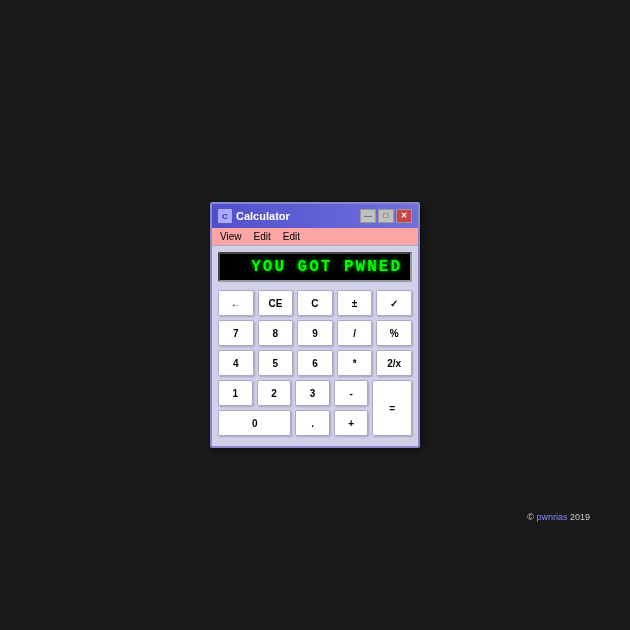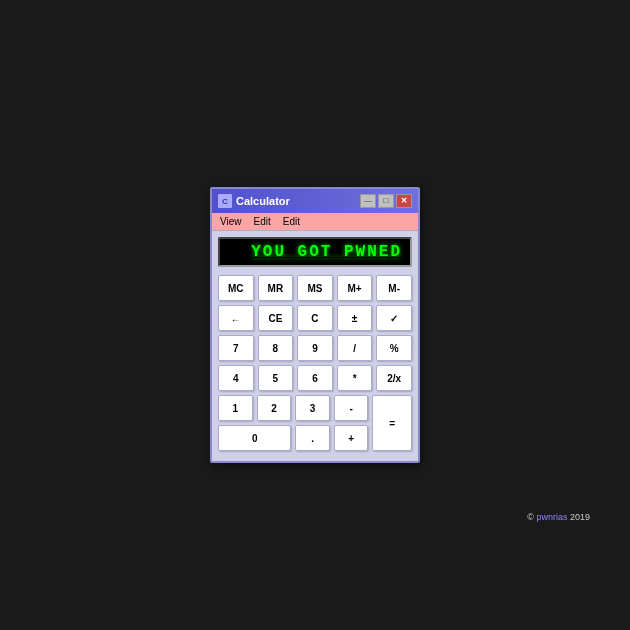--- a/index.html
+++ b/index.html
@@ -120,21 +120,20 @@
     .display {
       margin: 6px 6px 4px 6px;
       background: #000000;
       border: 2px inset #999;
       height: 30px;
       display: flex;
       align-items: center;
       justify-content: flex-end;
       padding: 0 8px;
       border-radius: 2px;
-      text-decoration: underline;
     }
 
     .display-text {
       font-family: 'Courier New', monospace;
       font-size: 16px;
       font-weight: bold;
       color: #00ff00;
       letter-spacing: 2px;
       text-shadow: 0 0 4px #00cc00;
     }
@@ -216,27 +215,20 @@
       <span class="menu-item">Edit</span>
       <span class="menu-item">Edit</span>
     </div>
 
     <div class="display">
       <span class="display-text">YOU GOT PWNED</span>
     </div>
 
     <div class="buttons-area">
 
-      <div class="button-row">
-        <button class="calc-btn">MC</button>
-        <button class="calc-btn">MR</button>
-        <button class="calc-btn">MS</button>
-        <button class="calc-btn">M+</button>
-        <button class="calc-btn">M-</button>
-      </div>
 
       <div class="button-row">
         <button class="calc-btn">←</button>
         <button class="calc-btn">CE</button>
         <button class="calc-btn">C</button>
         <button class="calc-btn">±</button>
         <button class="calc-btn">✓</button>
       </div>
 
       <div class="button-row">

